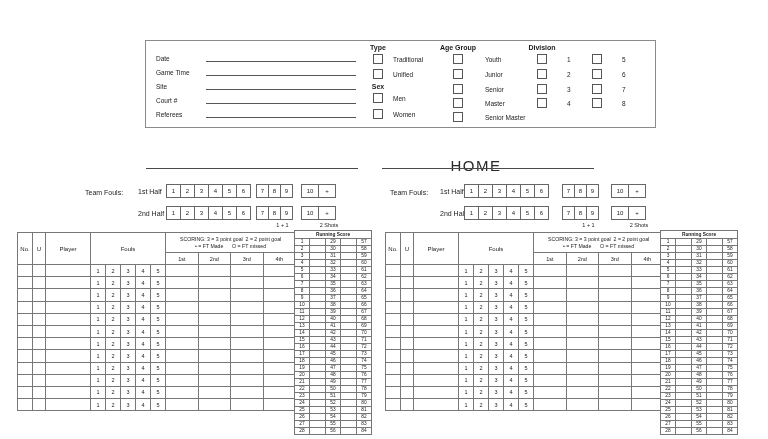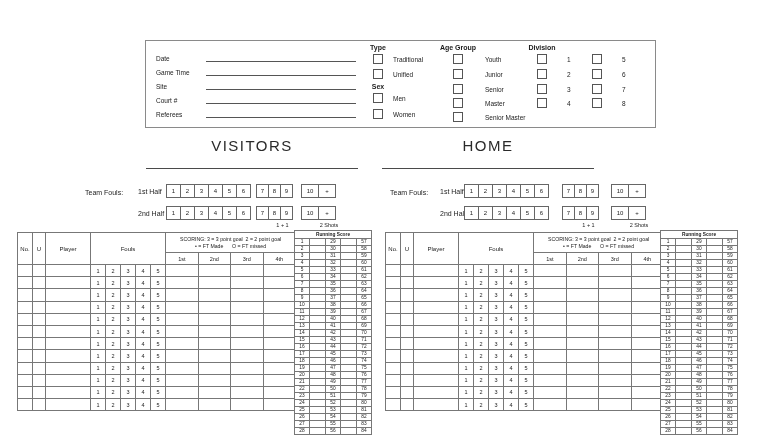--- a/index.html
+++ b/index.html
@@ -165,21 +165,20 @@
           <span class="cb-label" style="margin-left: 20px;">7</span>
         </div>
         <div class="cb-row" style="left: 446px; top: 57px;">
           <span class="checkbox"></span>
           <span class="cb-label" style="margin-left: 20px;">8</span>
         </div>
       </div>
   </div>
 
   <div class="team" id="team-0">
-      <div class="team-name" style="left: 148px;">VISITORS</div>
       <div class="team-line" style="left: 132px;"></div>
       <div class="tf-label" style="left: 71px;">Team Fouls:</div>
       <div class="half-label" style="left: 124px; top: 53px;">1st Half</div>
       <div class="box-row" style="left: 153px; top: 49px;">
         <span class="box-group">
           <span class="foul-box" style="width: 15px;">1</span>
           <span class="foul-box" style="width: 15px;">2</span>
           <span class="foul-box" style="width: 15px;">3</span>
           <span class="foul-box" style="width: 15px;">4</span>
           <span class="foul-box" style="width: 15px;">5</span>
@@ -628,21 +627,21 @@
             <td class="rsnum">28</td>
             <td class="rsblank"></td>
             <td class="rsnum">56</td>
             <td class="rsblank"></td>
             <td class="rsnum">84</td>
           </tr>
         </tbody>
       </table>
     </div>
   <div class="team" id="team-1">
-      <div class="team-name" style="left: 16px;">HOME</div>
+      <div class="team-name" style="left: 4px; margin-top: 20px;">HOME</div>
       <div class="team-line" style="left: 0px;"></div>
       <div class="tf-label" style="left: 8px;">Team Fouls:</div>
       <div class="half-label" style="left: 58px; top: 53px;">1st Half</div>
       <div class="box-row" style="left: 83px; top: 49px;">
         <span class="box-group">
           <span class="foul-box" style="width: 15px;">1</span>
           <span class="foul-box" style="width: 15px;">2</span>
           <span class="foul-box" style="width: 15px;">3</span>
           <span class="foul-box" style="width: 15px;">4</span>
           <span class="foul-box" style="width: 15px;">5</span>

